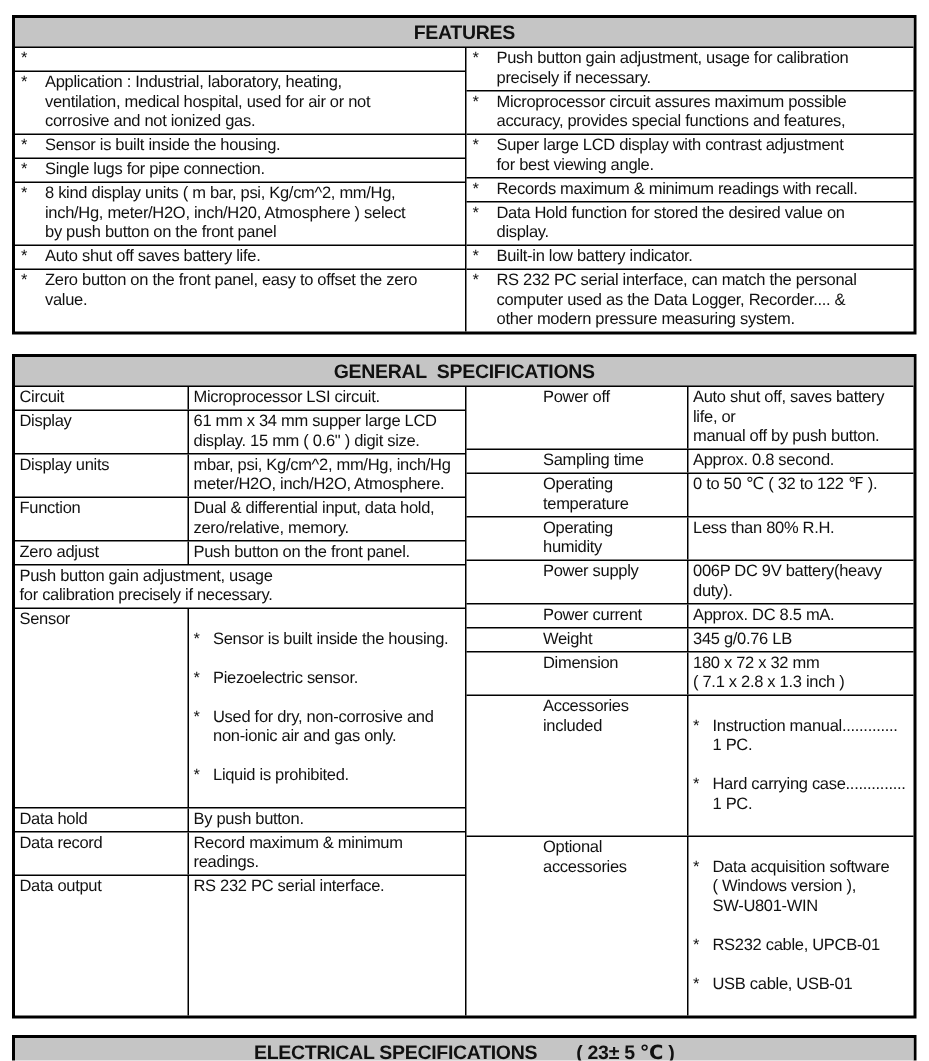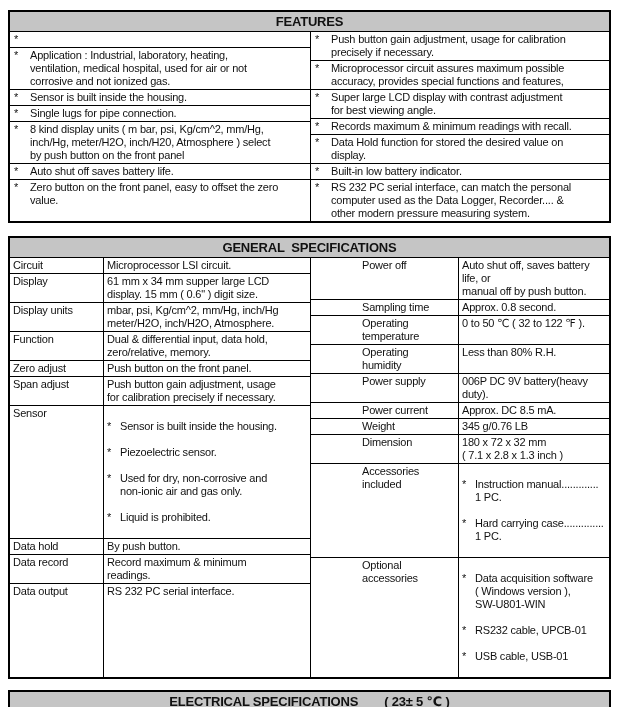--- a/index.html
+++ b/index.html
@@ -25,21 +25,21 @@
   .feat-item { display:flex; padding:1px 2px 1px 0; font-size:11px; line-height:13px; }
   .feat-item + .feat-item { border-top:1px solid #000; }
   .fstar { width:20px; flex-shrink:0; padding-left:4px; }
   .ftext { flex:1; white-space:pre-line; }
 
   
   .ghalf { width:300px; display:flex; flex-direction:column; }
   .ghalf.right { width:299px; border-left:1px solid #000; }
   .grow { display:flex; align-items:stretch; font-size:11px; line-height:13px; }
   .grow + .grow { border-top:1px solid #000; }
-  .glabel { width:94px; flex-shrink:0; border-right:1px solid #000; padding:1px 2px 1px 3px; white-space:pre-line; }
+  .glabel { width:116px; flex-shrink:0; border-right:1px solid #000; padding:1px 2px 1px 3px; white-space:pre-line; }
   .ghalf.right .glabel { width:100px;margin-left:48px; }
   .gvalue { flex:1; padding:1px 2px 1px 3px; white-space:pre-line; }
   .bullet { display:flex; }
   .bmark { width:13px; flex-shrink:0; }
   .btext { flex:1; white-space:pre-line; }
 
   
   .ebody { display:flex; align-items:stretch; }
   .eleft { width:327px; display:flex; flex-direction:column; }
   .erow { display:flex; font-size:11px; line-height:13px; }
@@ -164,21 +164,20 @@
         <div class="grow">
             <div class="glabel">Function</div>
             <div class="gvalue">Dual &amp; differential input, data hold,
 zero/relative, memory.</div>
           </div>
         <div class="grow">
             <div class="glabel">Zero adjust</div>
             <div class="gvalue">Push button on the front panel.</div>
           </div>
         <div class="grow">
-            <div class="glabel">Span adjust</div>
             <div class="gvalue">Push button gain adjustment, usage
 for calibration precisely if necessary.</div>
           </div>
         <div class="grow">
             <div class="glabel">Sensor</div>
           <div class="gvalue">
             <div class="bullet"><span class="bmark">*</span><span class="btext">Sensor is built inside the housing.</span></div>
             <div class="bullet"><span class="bmark">*</span><span class="btext">Piezoelectric sensor.</span></div>
             <div class="bullet"><span class="bmark">*</span><span class="btext">Used for dry, non-corrosive and
 non-ionic air and gas only.</span></div>

